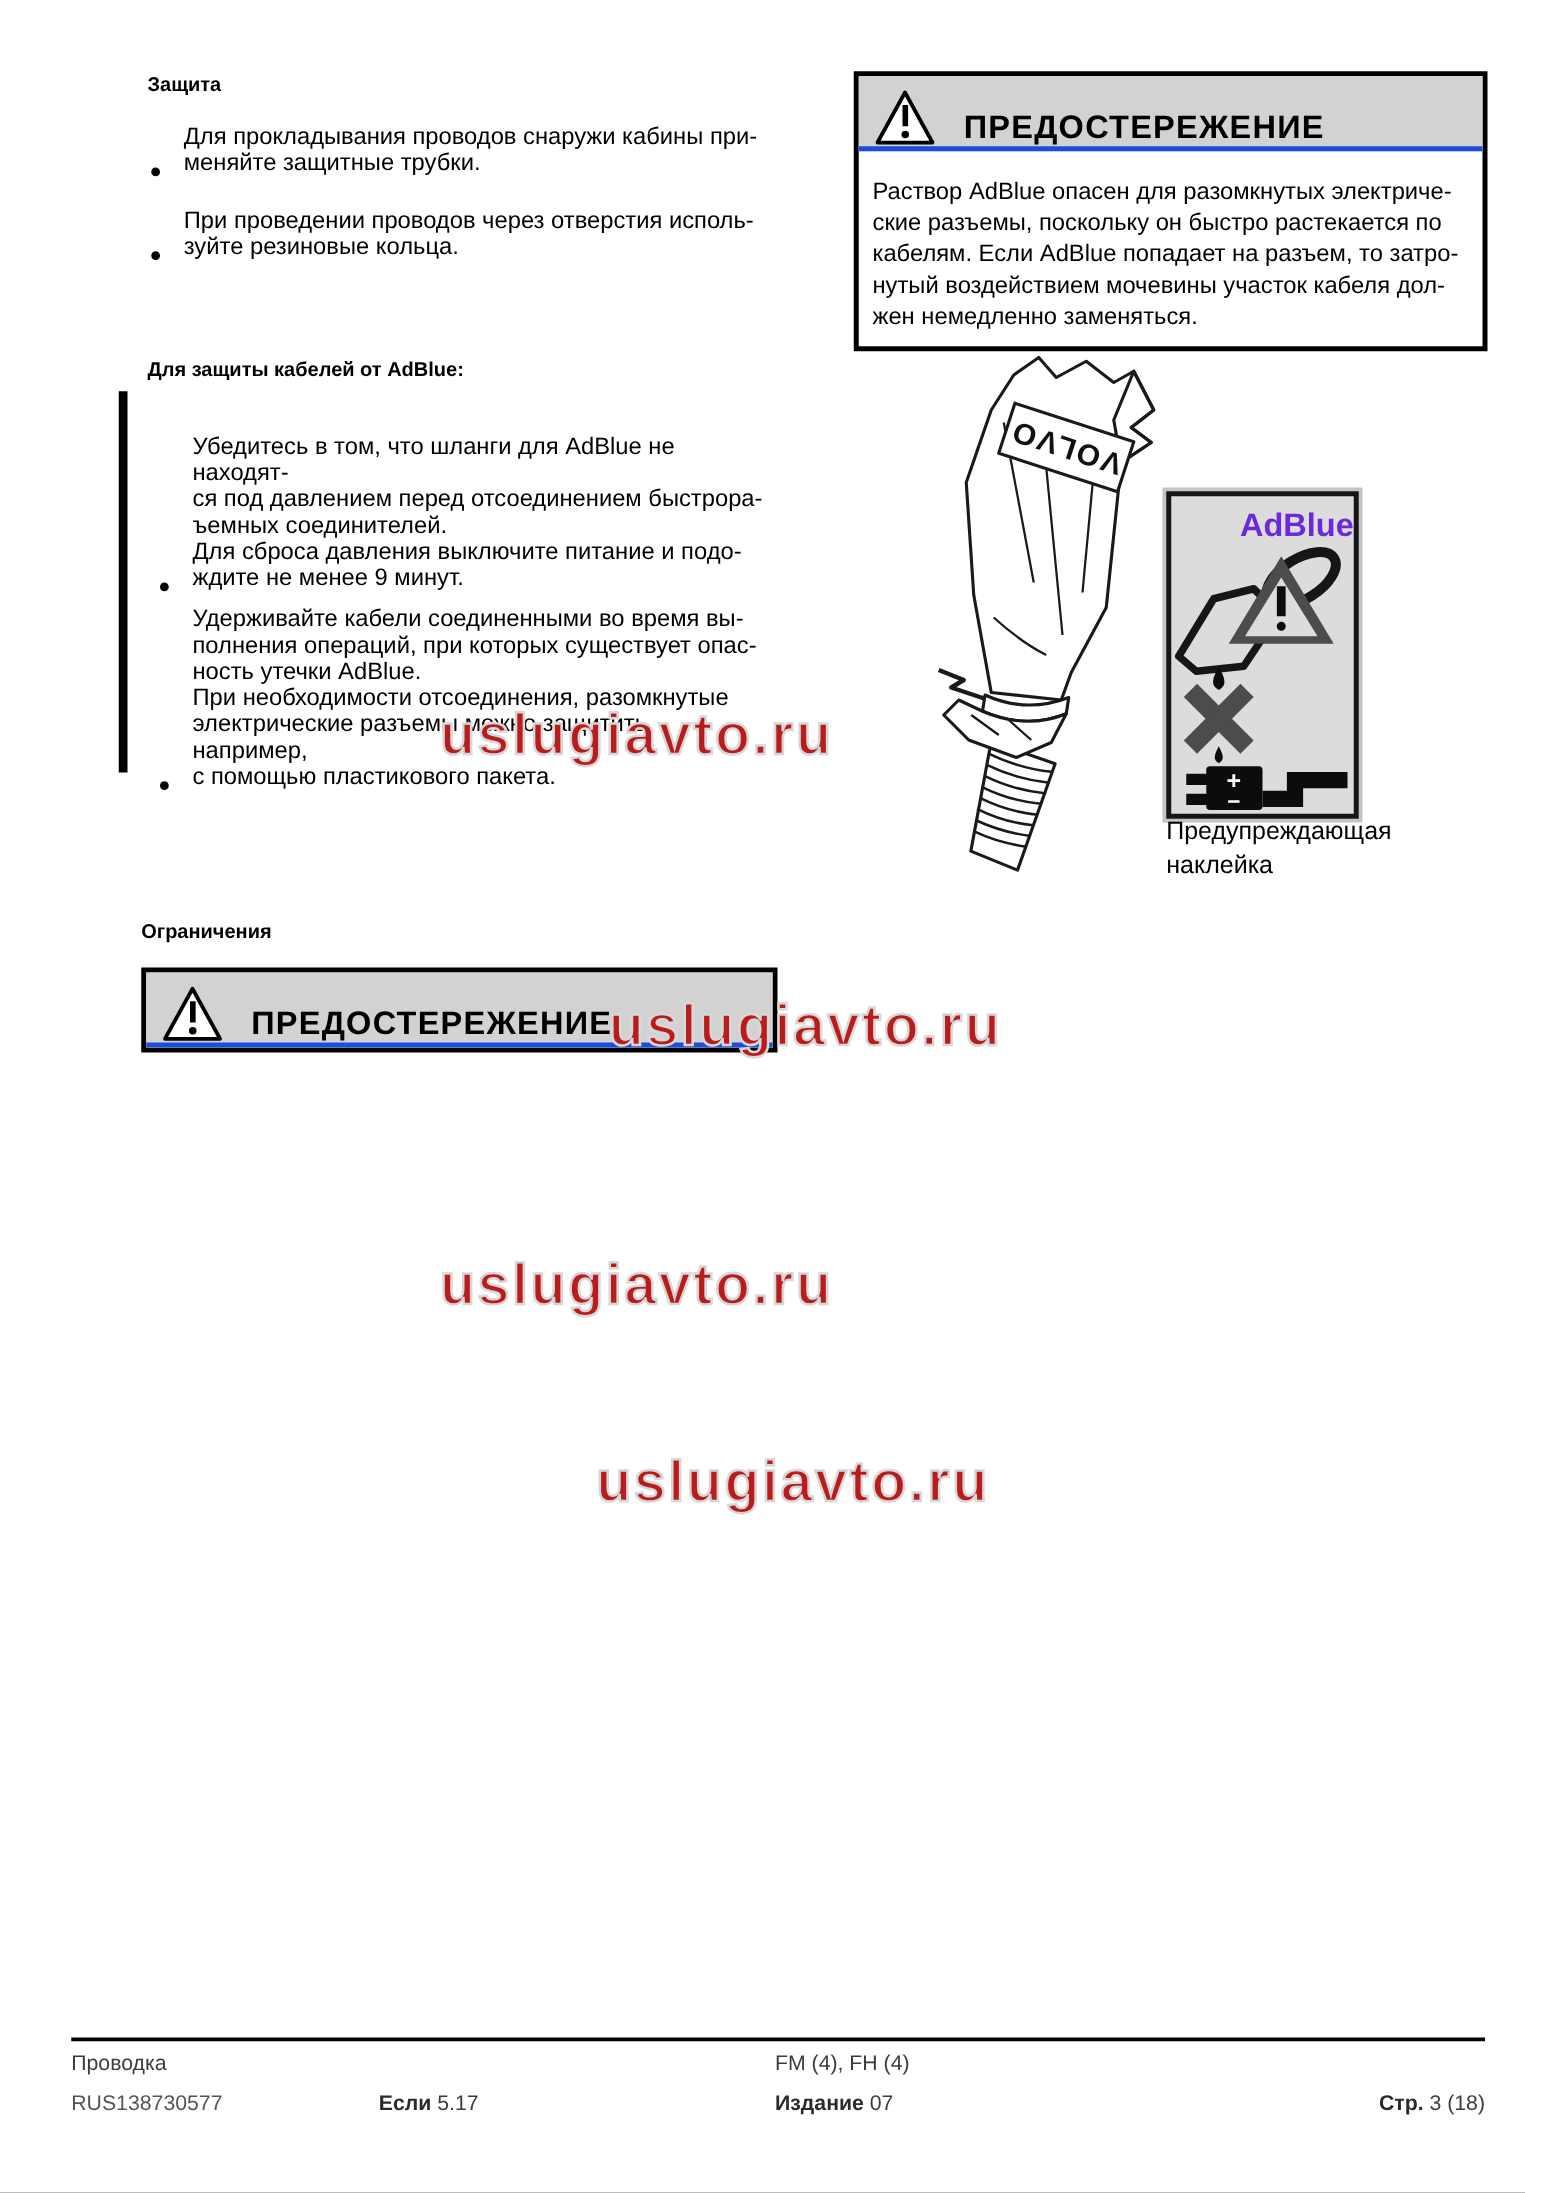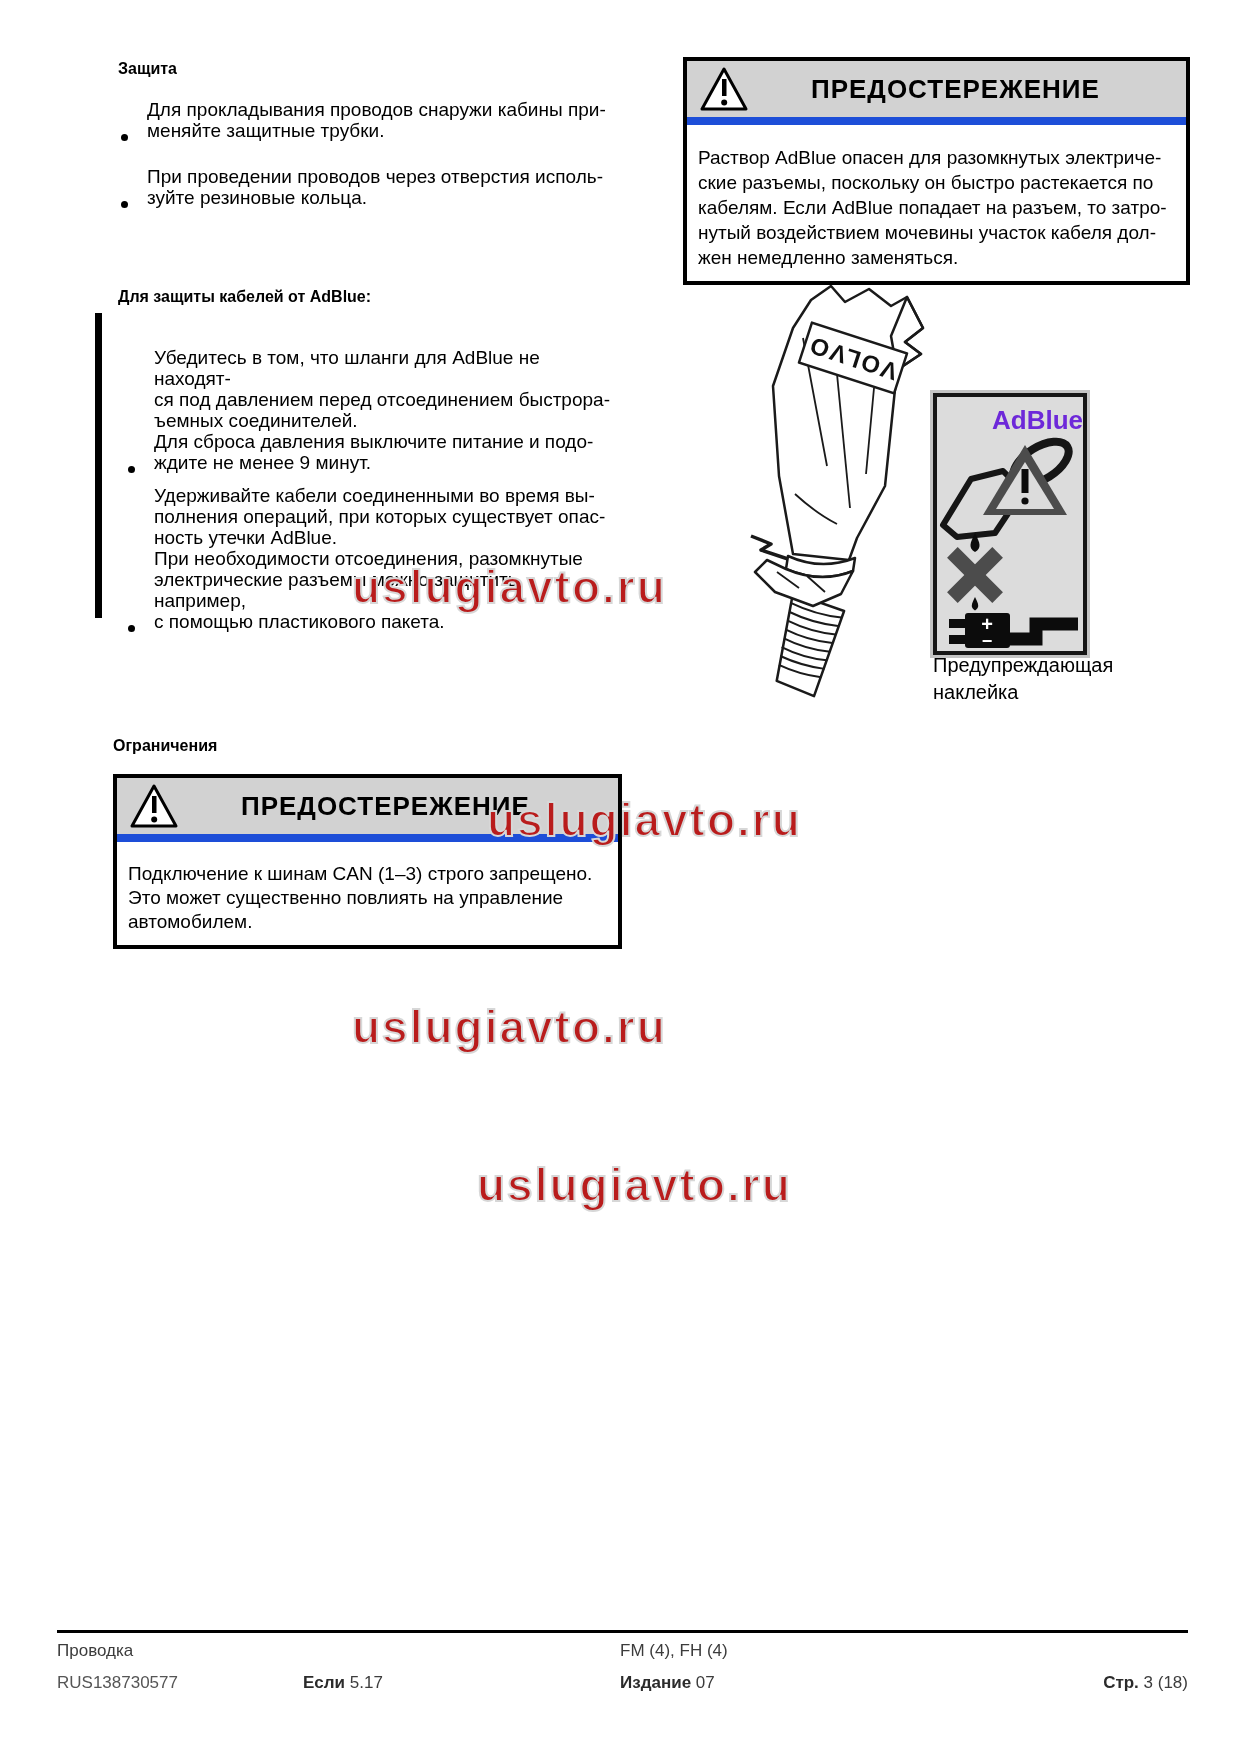--- a/index.html
+++ b/index.html
@@ -11,21 +11,21 @@
     color:#000;
     overflow:hidden;
     margin:0 auto;
   }
   .abs{position:absolute;}
   .h-bold{font-size:16px;font-weight:bold;}
   .bullet-row{position:absolute;display:flex;align-items:flex-end;}
   .dot{width:7px;height:7px;border-radius:50%;background:#000;margin-top:7px;flex:0 0 auto;}
   .btext{margin-left:19px;font-size:19px;line-height:21px;white-space:pre-line;}
   .warnbox{position:absolute;border:4px solid #000;background:#fff;}
-  .warnhead{display:flex;align-items:center;height:56px;background:#d2d2d2;border-bottom:8px solid #1d4ed8;gap:40px;}
+  .warnhead{display:flex;align-items:flex-end;height:56px;background:#d2d2d2;border-bottom:4px solid #1d4ed8;}
   .warnicon{margin-left:12px;display:inline-flex;}
   .warntitle{margin-left:22px;font-size:26px;font-weight:bold;letter-spacing:1px;}
   .warnbody{padding:20px 11px 11px 11px;font-size:19px;line-height:25px;white-space:pre-line;}
   .changebar{position:absolute;background:#000;}
   .caption{position:absolute;font-size:20px;line-height:27px;white-space:pre-line;}
   .sticker{
     position:absolute;background:#dcdcdc;
     border:4px solid #161616;box-shadow:0 0 0 3px #c4c4c4;
     box-sizing:border-box;
   }
@@ -179,23 +179,20 @@
     <div class="warnhead">
       <span class="warnicon">
         <svg width="50" height="46" viewBox="0 0 50 46">
           <path d="M25,3 L47,43 H3 Z" fill="#fff" stroke="#000" stroke-width="3" stroke-linejoin="round"></path>
           <rect x="23" y="13" width="4.5" height="17" fill="#000"></rect>
           <circle cx="25.2" cy="36.5" r="3" fill="#000"></circle>
         </svg>
       </span>
       <span class="warntitle">ПРЕДОСТЕРЕЖЕНИЕ</span>
     </div>
-    <div class="warnbody" style="line-height:24px;">Подключение к шинам CAN (1–3) строго запрещено.
-Это может существенно повлиять на управление
-автомобилем.</div>
   </div>
 
   <div class="wm" style="left:352px;top:560px;">uslugiavto.ru</div>
   <div class="wm" style="left:487px;top:793px;">uslugiavto.ru</div>
   <div class="wm" style="left:352px;top:1000px;">uslugiavto.ru</div>
   <div class="wm" style="left:477px;top:1158px;">uslugiavto.ru</div>
 
   <div class="footer-rule" style="left:57px;top:1630px;width:1131px;height:3px;"></div>
 
   <div class="ftext" style="left:57px;top:1641px;">Проводка</div>

